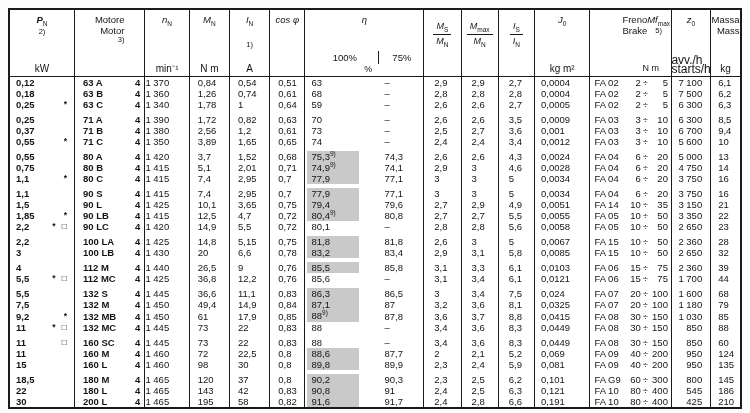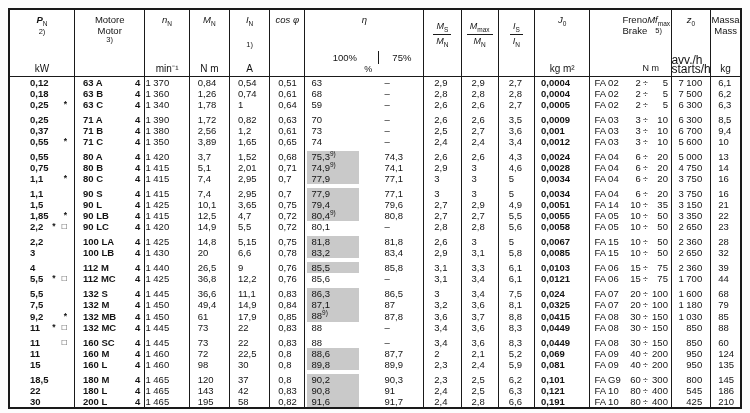--- a/index.html
+++ b/index.html
@@ -35,40 +35,40 @@
   .hstack-c{display:flex;align-items:center;justify-content:center;height:100%;box-sizing:border-box;padding-bottom:18px;}
   .frac{display:inline-flex;flex-direction:column;align-items:center;font-size:9px;}
   .frac .fn{border-bottom:1px solid #1a1a1a;padding:0 3px 1px;}
   .frac .fd{padding-top:1px;}
   
   .brk{display:flex;flex-direction:column;justify-content:space-between;height:100%;box-sizing:border-box;padding:4px 4px 2px;}
   .brk-top{display:flex;justify-content:space-between;margin-left:28px;}
   .brk-r{display:flex;flex-direction:column;align-items:center;}
   .brk-u{align-self:flex-end;margin-right:8px;font-size:9px;}
   .zunit{font-size:12px;line-height:9px;text-align:left;}
-  .mtop{display:flex;flex-direction:column;align-items:center;}
+  .mtop{display:flex;flex-direction:column;align-items:flex-end;}
   
   tbody td{height:11px;border-right:1px solid #1a1a1a;vertical-align:middle;}
   tbody td.c-e100,tbody td.c-mass{border-right:none;}
   tbody td.c-e75{border-left:none;}
   tr.spacer td{height:4px;}
   .rowflex{display:flex;justify-content:space-between;align-items:center;height:100%;}
   .c-pn,.c-motor{font-weight:bold;}
-  .c-pn .v{margin-left:20px;}
+  .c-pn .v{margin-left:6px;}
   .c-pn .mk{margin-right:5px;font-size:8.5px;letter-spacing:2px;}
   .c-motor .v{margin-left:8px;}
   .c-motor .poles{margin-right:4px;}
   .c-n{padding-right:6px;}
   .c-mn,.c-in,.c-cos{text-align:left;padding-left:8px;}
   .c-e100{padding-left:2px;}
   .c-e100 .hl{display:inline-block;width:52px;box-sizing:border-box;padding-left:4px;}
   .c-e100 .hl.on{background:#c9c9c9;}
   .c-e75{padding-left:9px;}
   .c-ms,.c-mmax,.c-is{padding-left:10px;}
-  .c-j0{padding-left:6px;font-weight:bold;}
+  .c-j0{padding-left:6px;}
   .c-brake .bc{margin-left:4px;}
   .c-brake .br{display:inline-flex;margin-right:3px;}
   .c-brake .bmin{width:13px;text-align:right;}
   .c-brake .bdiv{padding:0 2px;}
   .c-brake .bmax{width:18px;text-align:right;}
   .c-z0{text-align:right;padding-right:8px;}
   .c-mass{padding-left:7px;}
 </style>
 </head>
 <body>

